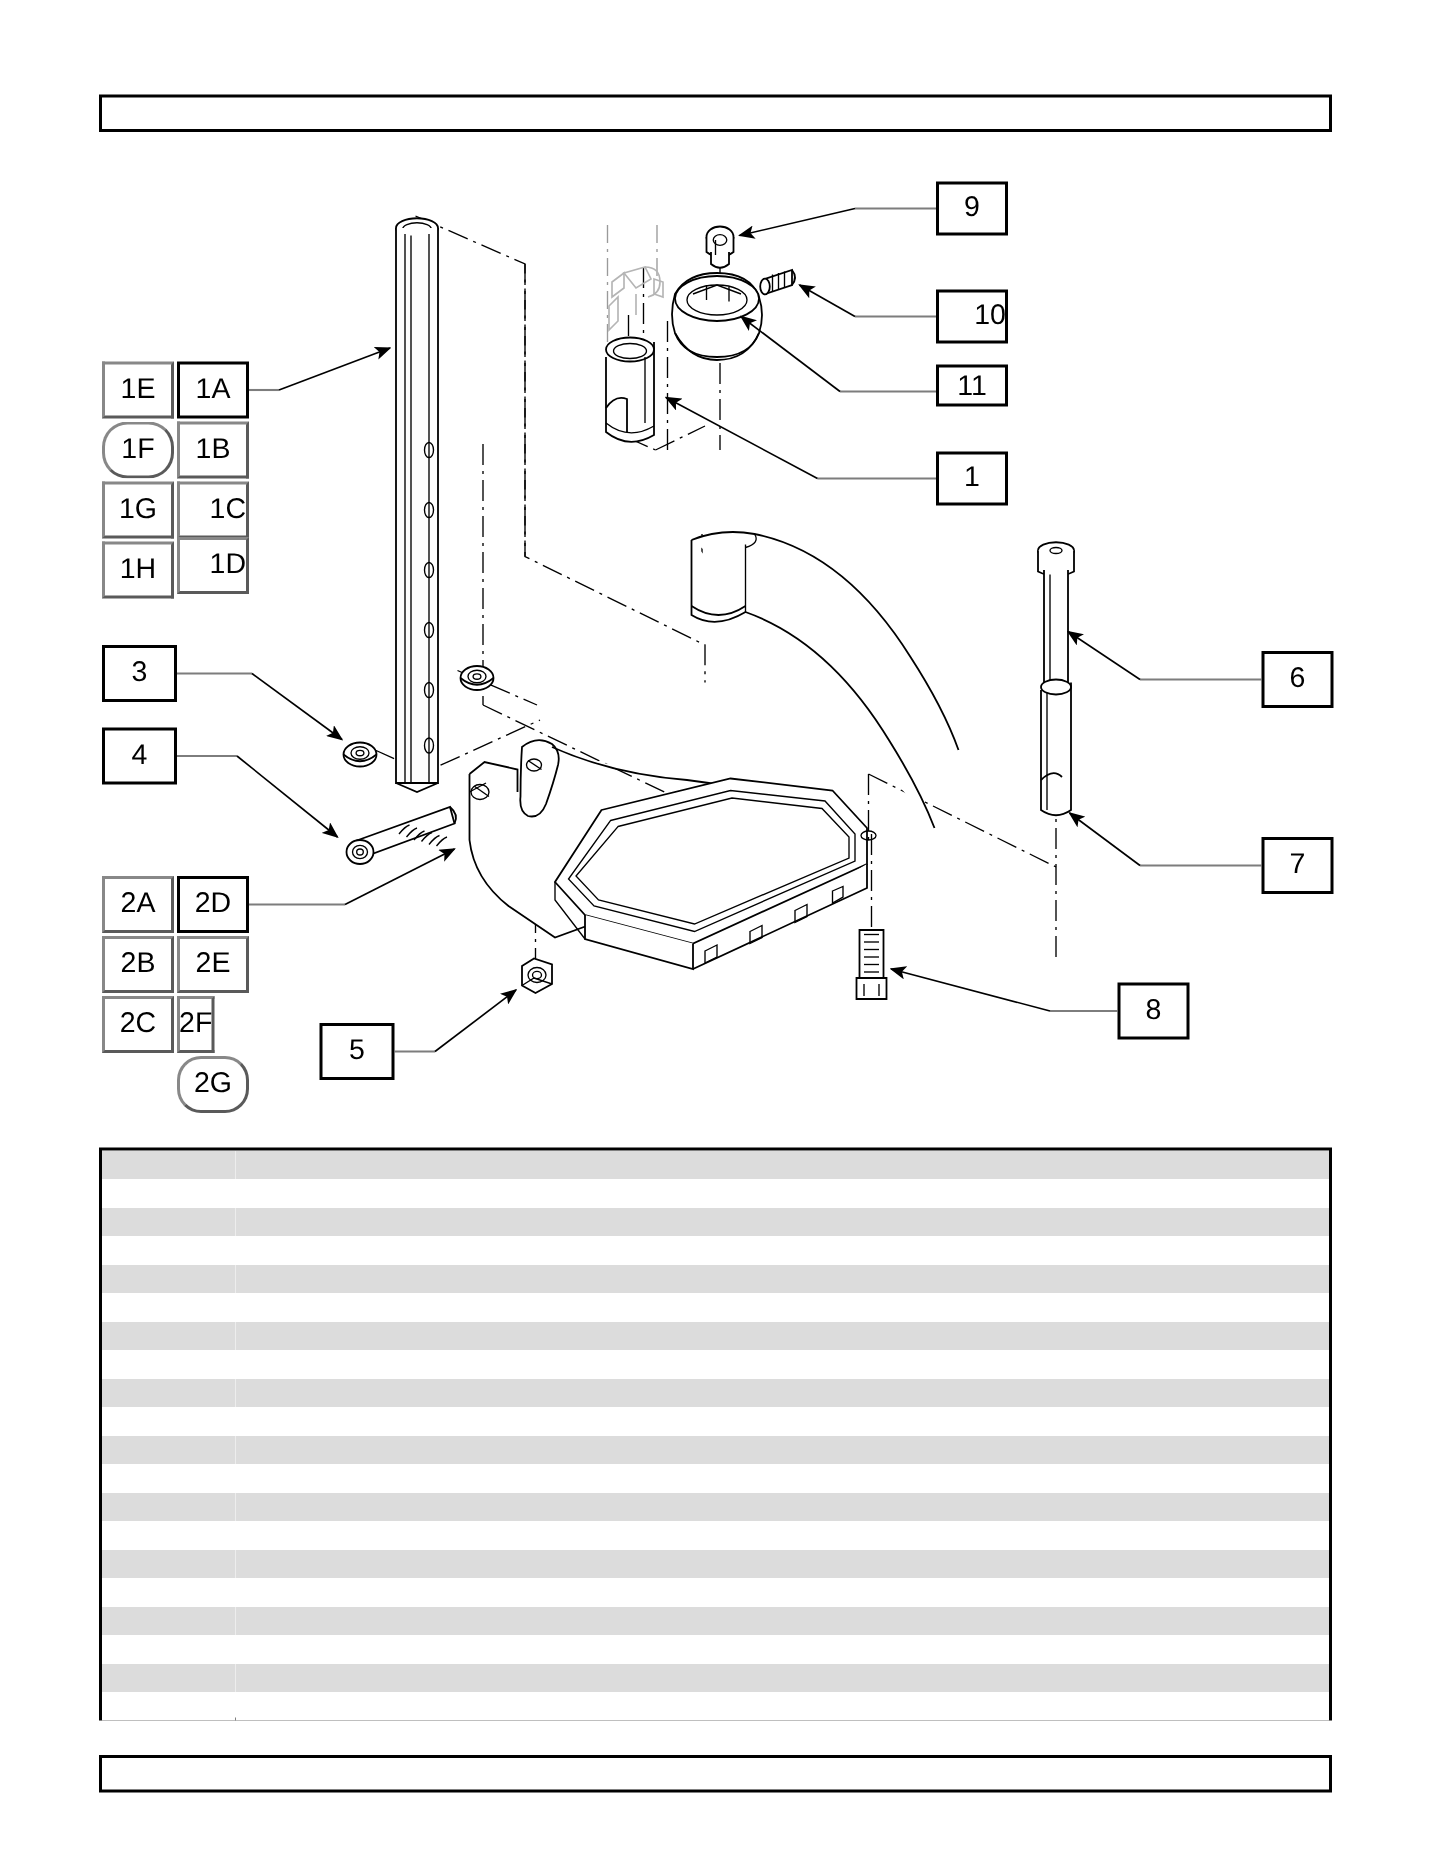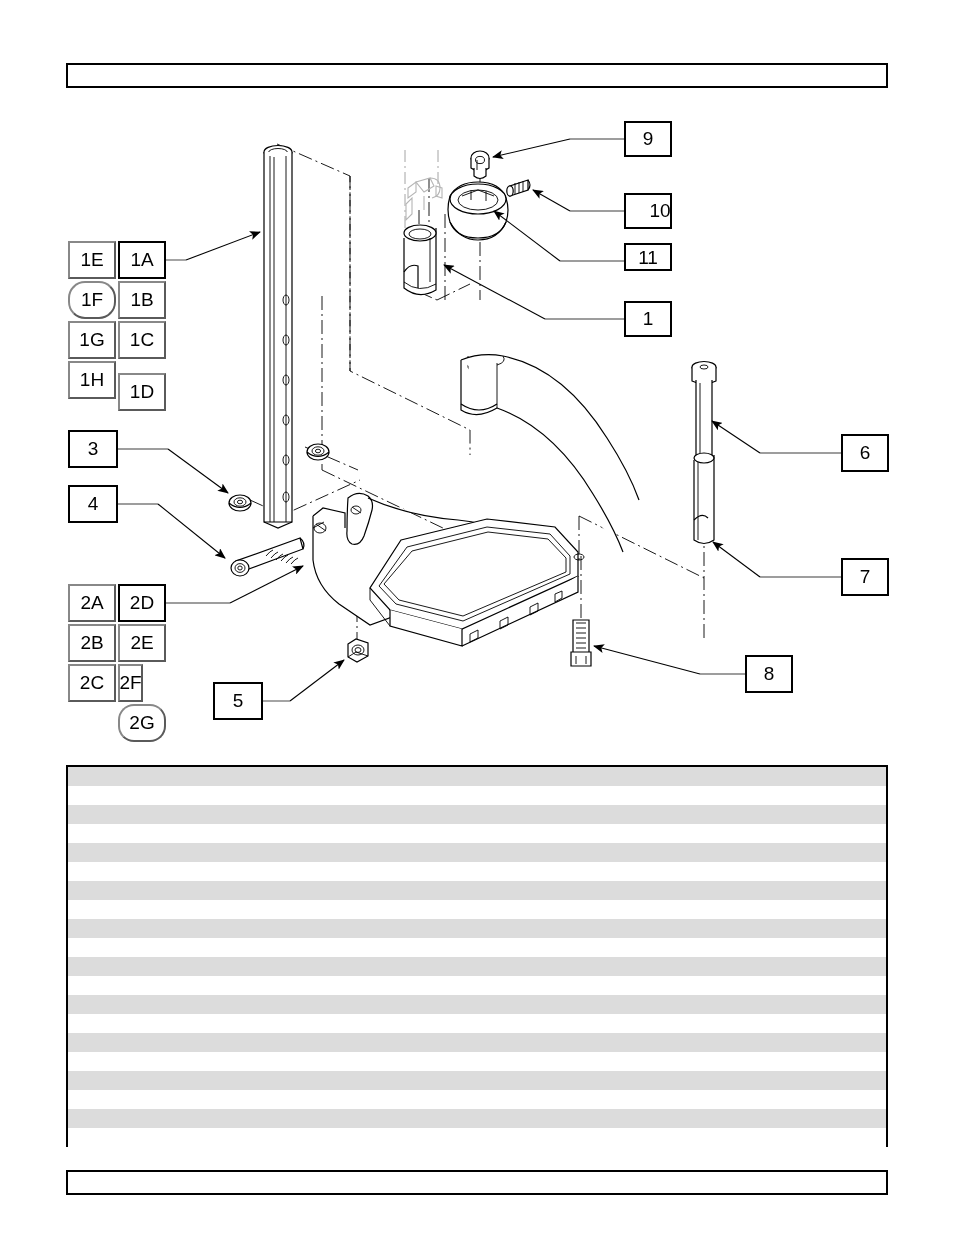--- a/index.html
+++ b/index.html
@@ -422,27 +422,27 @@
     </div>
   <div class="callout sub" style="left:68px;  top:281px; width:48px; height:38px;border-radius:17px;">
       <span>1F</span>
     </div>
   <div class="callout sub" style="left:118px; top:281px; width:48px; height:38px;">
       <span>1B</span>
     </div>
   <div class="callout sub" style="left:68px;  top:321px; width:48px; height:38px;">
       <span>1G</span>
     </div>
-  <div class="callout sub" style="left:118px; top:321px; width:48px; height:38px;">
+  <div class="callout sub" style="left:118px; top:321px; width:48px; height:38px;justify-content:flex-end;">
       <span>1C</span>
     </div>
   <div class="callout sub" style="left:68px;  top:361px; width:48px; height:38px;">
       <span>1H</span>
     </div>
-  <div class="callout sub" style="left:118px; top:373px; width:48px; height:38px;">
+  <div class="callout sub" style="left:118px; top:358px; width:48px; height:38px;justify-content:flex-end;">
       <span>1D</span>
     </div>
 
   <div class="callout" style="left:68px; top:430px; width:50px; height:38px;">
       <span>3</span>
     </div>
   <div class="callout" style="left:68px; top:485px; width:50px; height:38px;">
       <span>4</span>
     </div>
 

